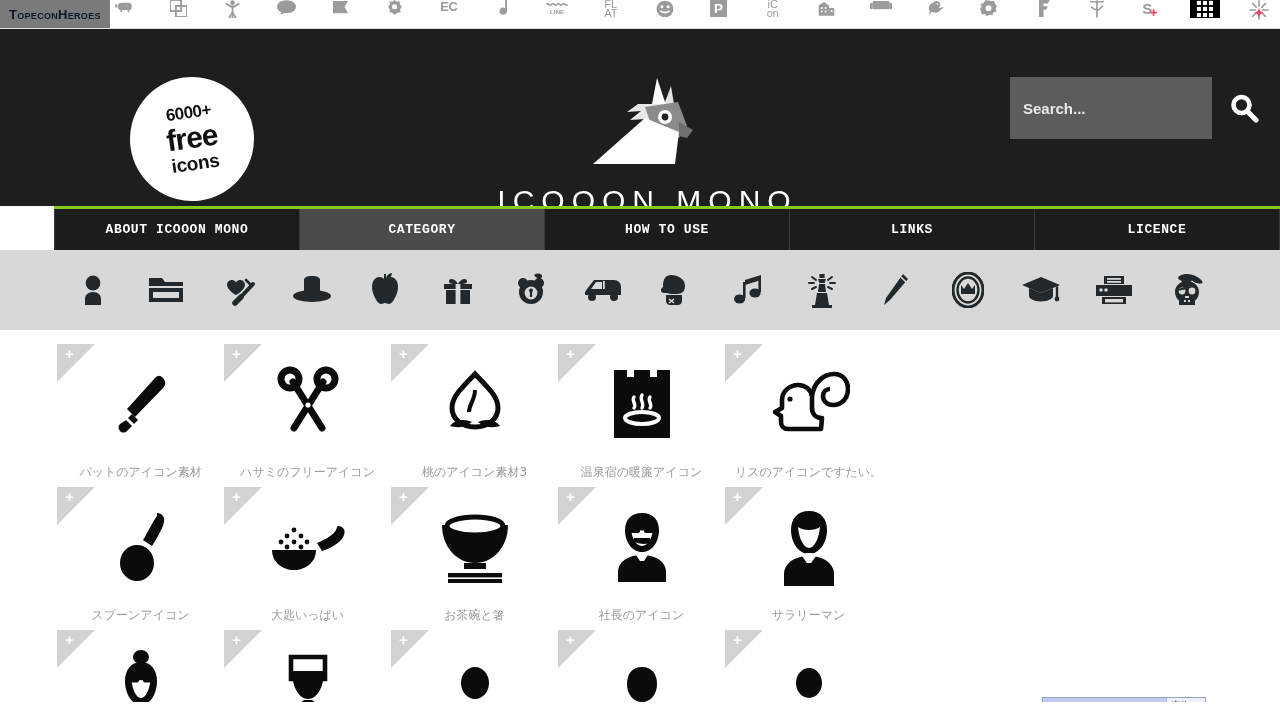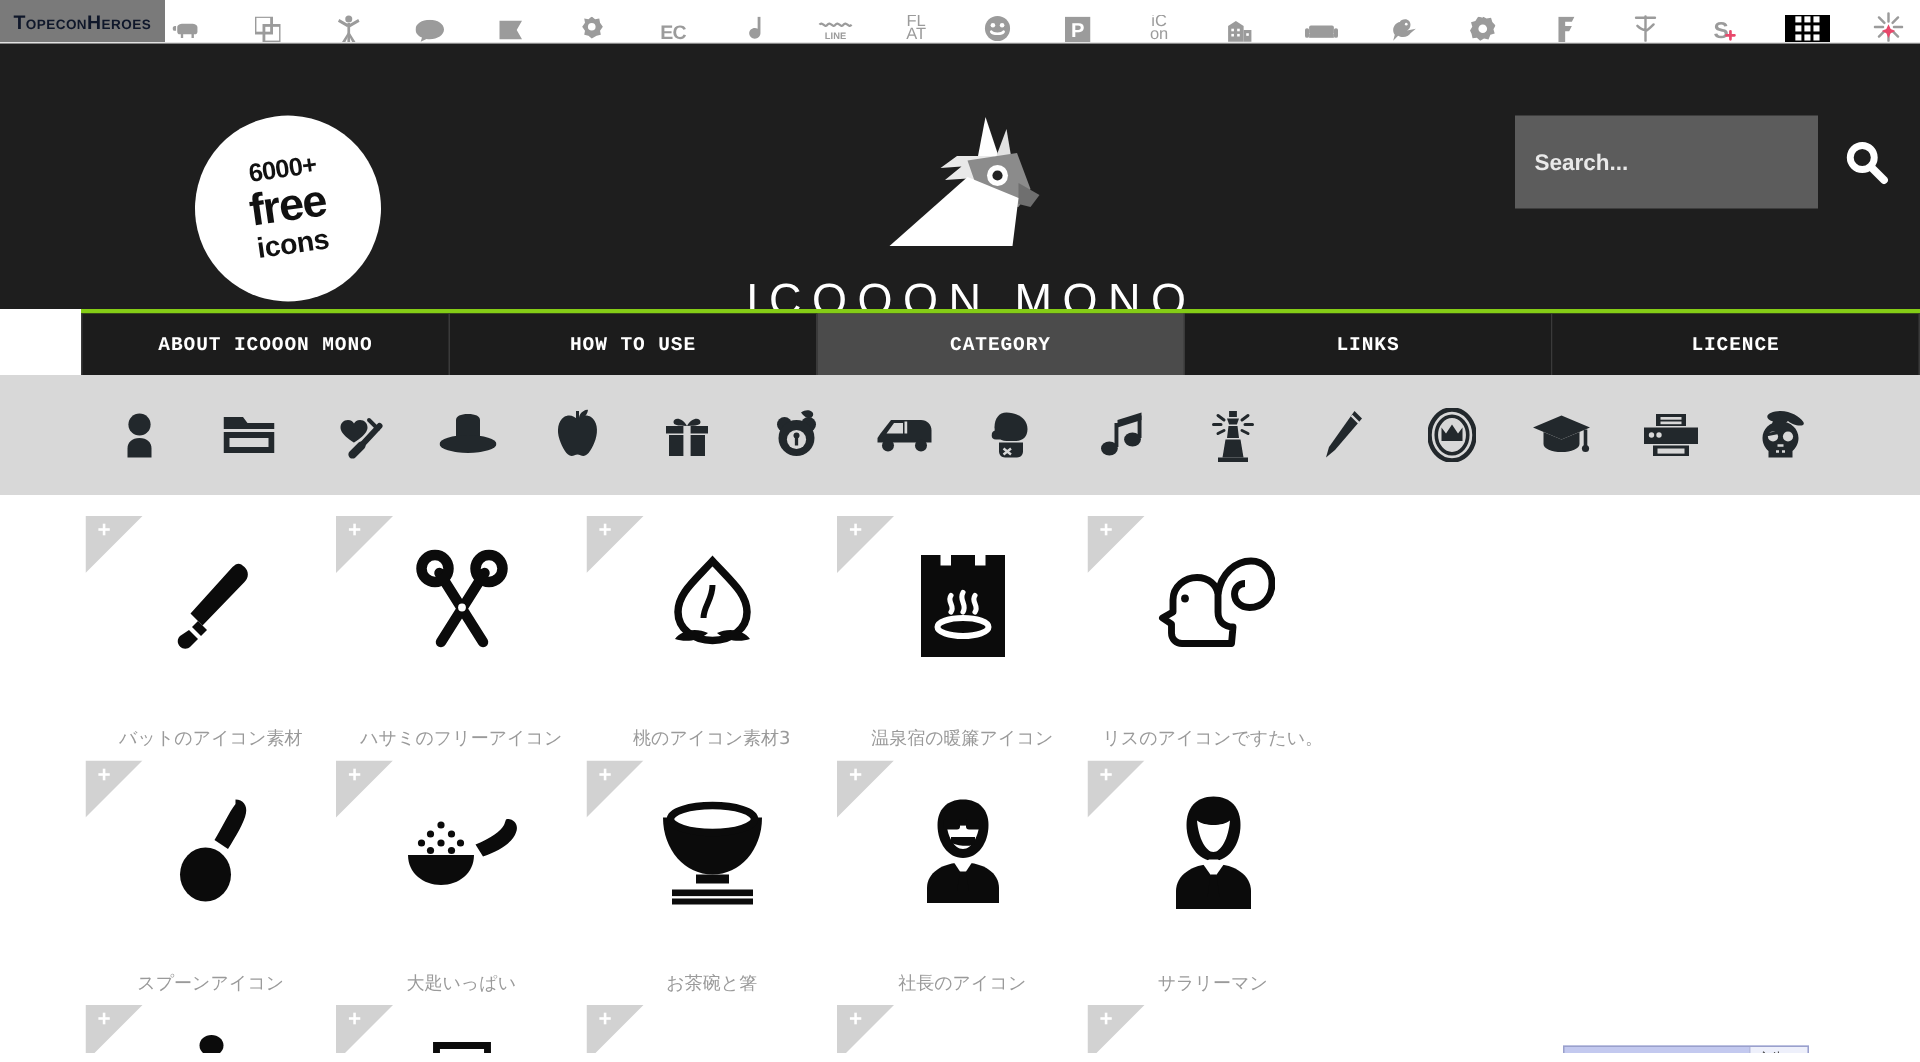--- a/index.html
+++ b/index.html
@@ -23,21 +23,21 @@
     color: #0f172a;
     font-size: 13px;
     font-weight: bold;
     letter-spacing: .3px;
     display: flex;
     align-items: center;
     padding: 0 9px;
     font-variant: small-caps;
     white-space: nowrap;
   }
-  .topbar-icons { display: flex; align-items: flex-end; gap: 24px; }
+  .topbar-icons { display: flex; align-items: flex-start; gap: 24px; }
   .tb-icon {
     width: 30px;
     display: flex; align-items: center; justify-content: center;
     color: #9b9b9b;
     font-size: 13px;
     line-height: 1;
     overflow: hidden;
   }
   .tb-icon svg { display: block; }
   .tb-icon.active { background: #000; color: #fff; }
@@ -213,21 +213,21 @@
     position: absolute;
     left: 8px; top: 2px;
     color: #fff;
     font-size: 15px;
     font-weight: bold;
     line-height: 15px;
     pointer-events: none;
   }
   .thumb svg { display: block; }
   .caption {
-    margin-top: 20px;
+    margin-top: 0;
     text-align: center;
     font-size: 12px;
     color: #9a9a9a;
     line-height: 17px;
     font-family: "DejaVu Sans", "Liberation Sans", sans-serif;
     padding: 0 4px;
   }
 
   
   .ad {
@@ -435,22 +435,22 @@
         <circle cx="12.5" cy="12" r="8" fill="none" stroke="#fff" stroke-width="4.6"></circle>
         <path d="M18.5 18.5 L27 27" stroke="#fff" stroke-width="5.2" stroke-linecap="round"></path>
       </svg>
     </button>
   </div>
 
 </div>
 
 <div class="nav">
   <div class="nav-item">ABOUT ICOOON MONO</div>
+  <div class="nav-item active">CATEGORY</div>
   <div class="nav-item">HOW TO USE</div>
-  <div class="nav-item active">CATEGORY</div>
   <div class="nav-item">LINKS</div>
   <div class="nav-item">LICENCE</div>
 </div>
 
 <div class="catbar">
   <div class="cat-icon">
     <svg width="26" height="32" viewBox="0 0 26 32">
         <circle cx="13" cy="9" r="7.4" fill="currentColor"></circle>
         <path fill="currentColor" d="M13 18c-5 0-8 3-8 7v6h16v-6c0-4-3-7-8-7z"></path>
       </svg>

